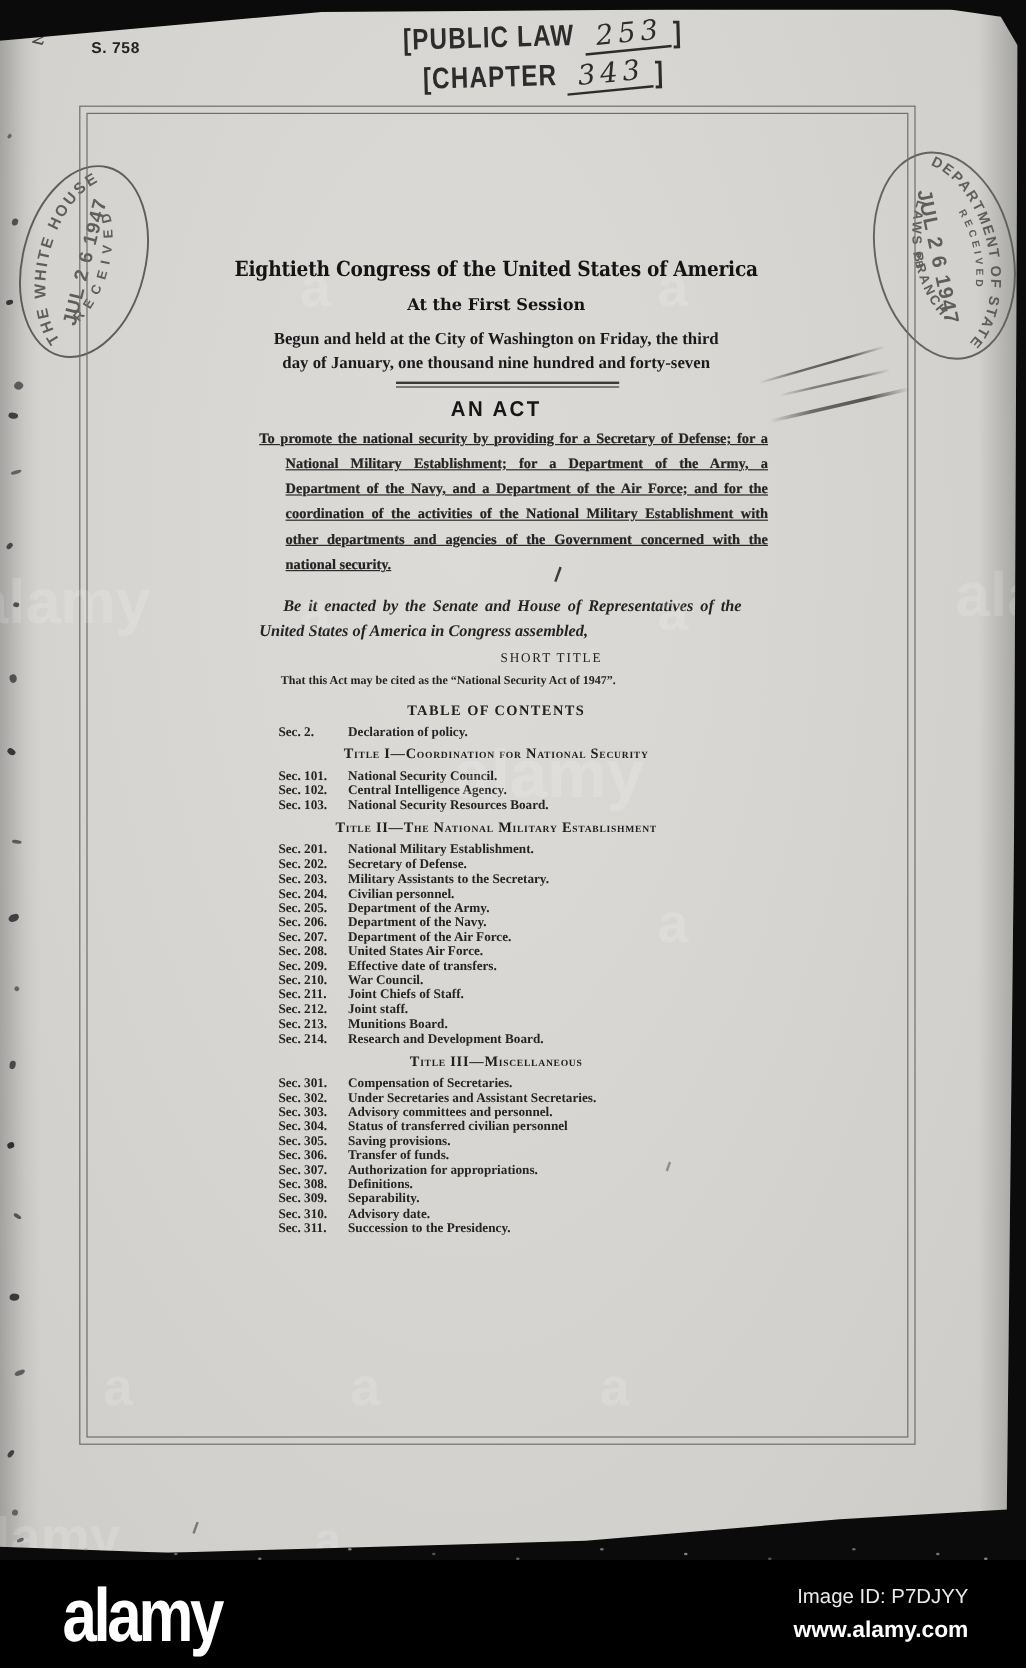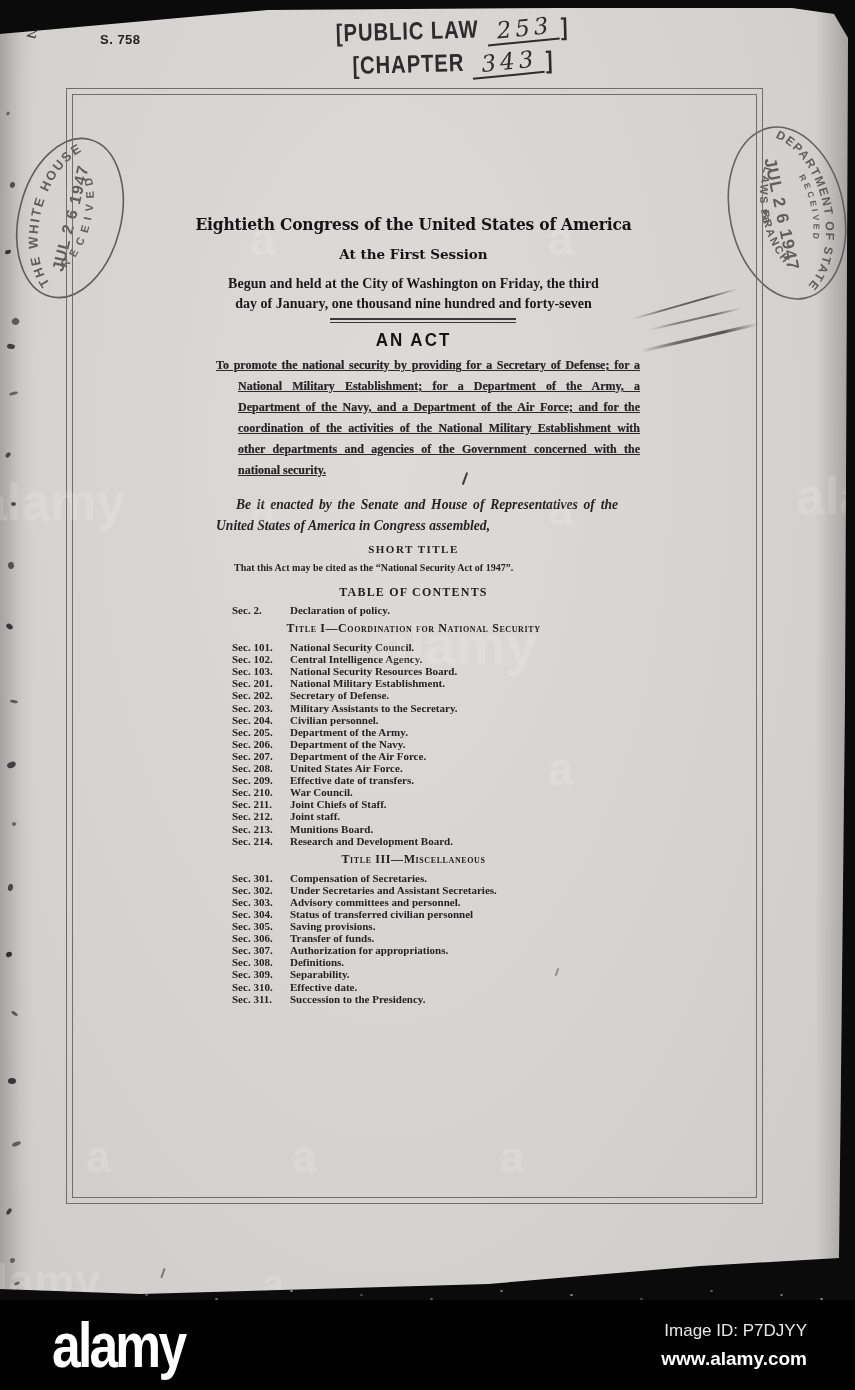--- a/index.html
+++ b/index.html
@@ -18,21 +18,21 @@
     background:linear-gradient(to top, rgba(0,0,0,.18), transparent);}
 
   
   .frame{position:absolute;left:66px;top:88px;width:695px;height:1114px;
     border:1px solid #6e6e6c;}
   .frame .inner{position:absolute;inset:5px;border:1px solid #6e6e6c;}
 
   
   .hand{font-family:"DejaVu Serif",serif;font-style:italic;color:#242424;}
   #hand-mark{position:absolute;left:28px;top:20px;font-size:19px;transform:rotate(14deg);opacity:.8;}
-  #bill-number{position:absolute;left:100px;top:32px;font-family:"Liberation Sans",sans-serif;
+  #bill-number{position:absolute;left:76px;top:32px;font-family:"Liberation Sans",sans-serif;
     font-weight:bold;font-size:13px;letter-spacing:.5px;color:#222;}
   #law-stamp{position:absolute;left:300px;top:12px;width:300px;text-align:center;
     transform:rotate(-1.6deg);color:#2c2c2c;}
   .stamp-line{display:flex;justify-content:center;align-items:flex-end;height:33px;}
   .stamp-text{font-family:"Liberation Sans",sans-serif;font-weight:bold;font-size:22px;
     letter-spacing:1px;transform:scale(.92,1.12);transform-origin:bottom;}
   .stamp-num{font-family:"DejaVu Serif",serif;font-style:italic;font-size:23px;
     letter-spacing:4px;border-bottom:2px solid #2c2c2c;padding:0 6px 0 10px;margin:0 2px;
     transform:rotate(-4deg);}
 
@@ -51,21 +51,21 @@
   #double-rule{position:absolute;left:330px;top:318px;width:186px;}
   #double-rule div{height:1.6px;background:#3a3a3a;margin-bottom:2px;}
   #act-heading{top:331px;font-family:"Liberation Sans",sans-serif;font-weight:bold;
     font-size:17px;letter-spacing:2px;color:#161616;transform:scale(1,1.05);}
   .body-col{position:absolute;left:216px;width:402px;}
   #act-purpose{top:355px;font-size:12px;line-height:20.9px;text-align:justify;
     padding-left:22px;text-indent:-22px;font-weight:bold;color:#242424;text-decoration:underline;
     -webkit-text-stroke:.2px #2a2a2a;}
   #enacting-clause{top:494px;font-style:italic;font-size:13.6px;line-height:21px;
     text-indent:20px;text-align:justify;font-weight:bold;color:#242424;}
-  #short-title-heading{top:543px;font-weight:bold;font-size:11px;letter-spacing:1.5px;color:#222;}
+  #short-title-heading{top:543px;font-weight:normal;font-size:11px;letter-spacing:1.5px;color:#222;padding-left:46px;}
   #short-title-text{top:562px;font-size:10px;text-indent:18px;font-weight:bold;color:#242424;}
   #toc-heading{top:585px;font-weight:bold;font-size:12px;letter-spacing:1.2px;color:#222;}
 
   
   #toc{position:absolute;left:66px;top:604px;width:695px;}
   .toc-title{text-align:center;font-variant:small-caps;font-weight:bold;font-size:12px;
     letter-spacing:.6px;margin:5px 16px;color:#202020;}
   .toc-title:empty{display:none;margin:0;}
   .toc-entry{display:flex;padding-left:166px;font-size:11px;line-height:12.1px;
     font-weight:bold;color:#242424;}
@@ -199,20 +199,21 @@
               </div>
 
               <div class="toc-entry">
                 <span class="sec">Sec. 103.</span>
                 <span class="txt">National Security Resources Board.</span>
               </div>
             </div>
         </div>
 
         <div class="toc-group">
+          <div class="toc-title">Title II—The National Military Establishment</div>
           <div>
 
               <div class="toc-entry">
                 <span class="sec">Sec. 201.</span>
                 <span class="txt">National Military Establishment.</span>
               </div>
 
               <div class="toc-entry">
                 <span class="sec">Sec. 202.</span>
                 <span class="txt">Secretary of Defense.</span>
@@ -324,21 +325,21 @@
                 <span class="txt">Definitions.</span>
               </div>
 
               <div class="toc-entry">
                 <span class="sec">Sec. 309.</span>
                 <span class="txt">Separability.</span>
               </div>
 
               <div class="toc-entry">
                 <span class="sec">Sec. 310.</span>
-                <span class="txt">Effective date.</span>
+                <span class="txt">Advisory date.</span>
               </div>
 
               <div class="toc-entry">
                 <span class="sec">Sec. 311.</span>
                 <span class="txt">Succession to the Presidency.</span>
               </div>
             </div>
         </div>
       </div>
 

